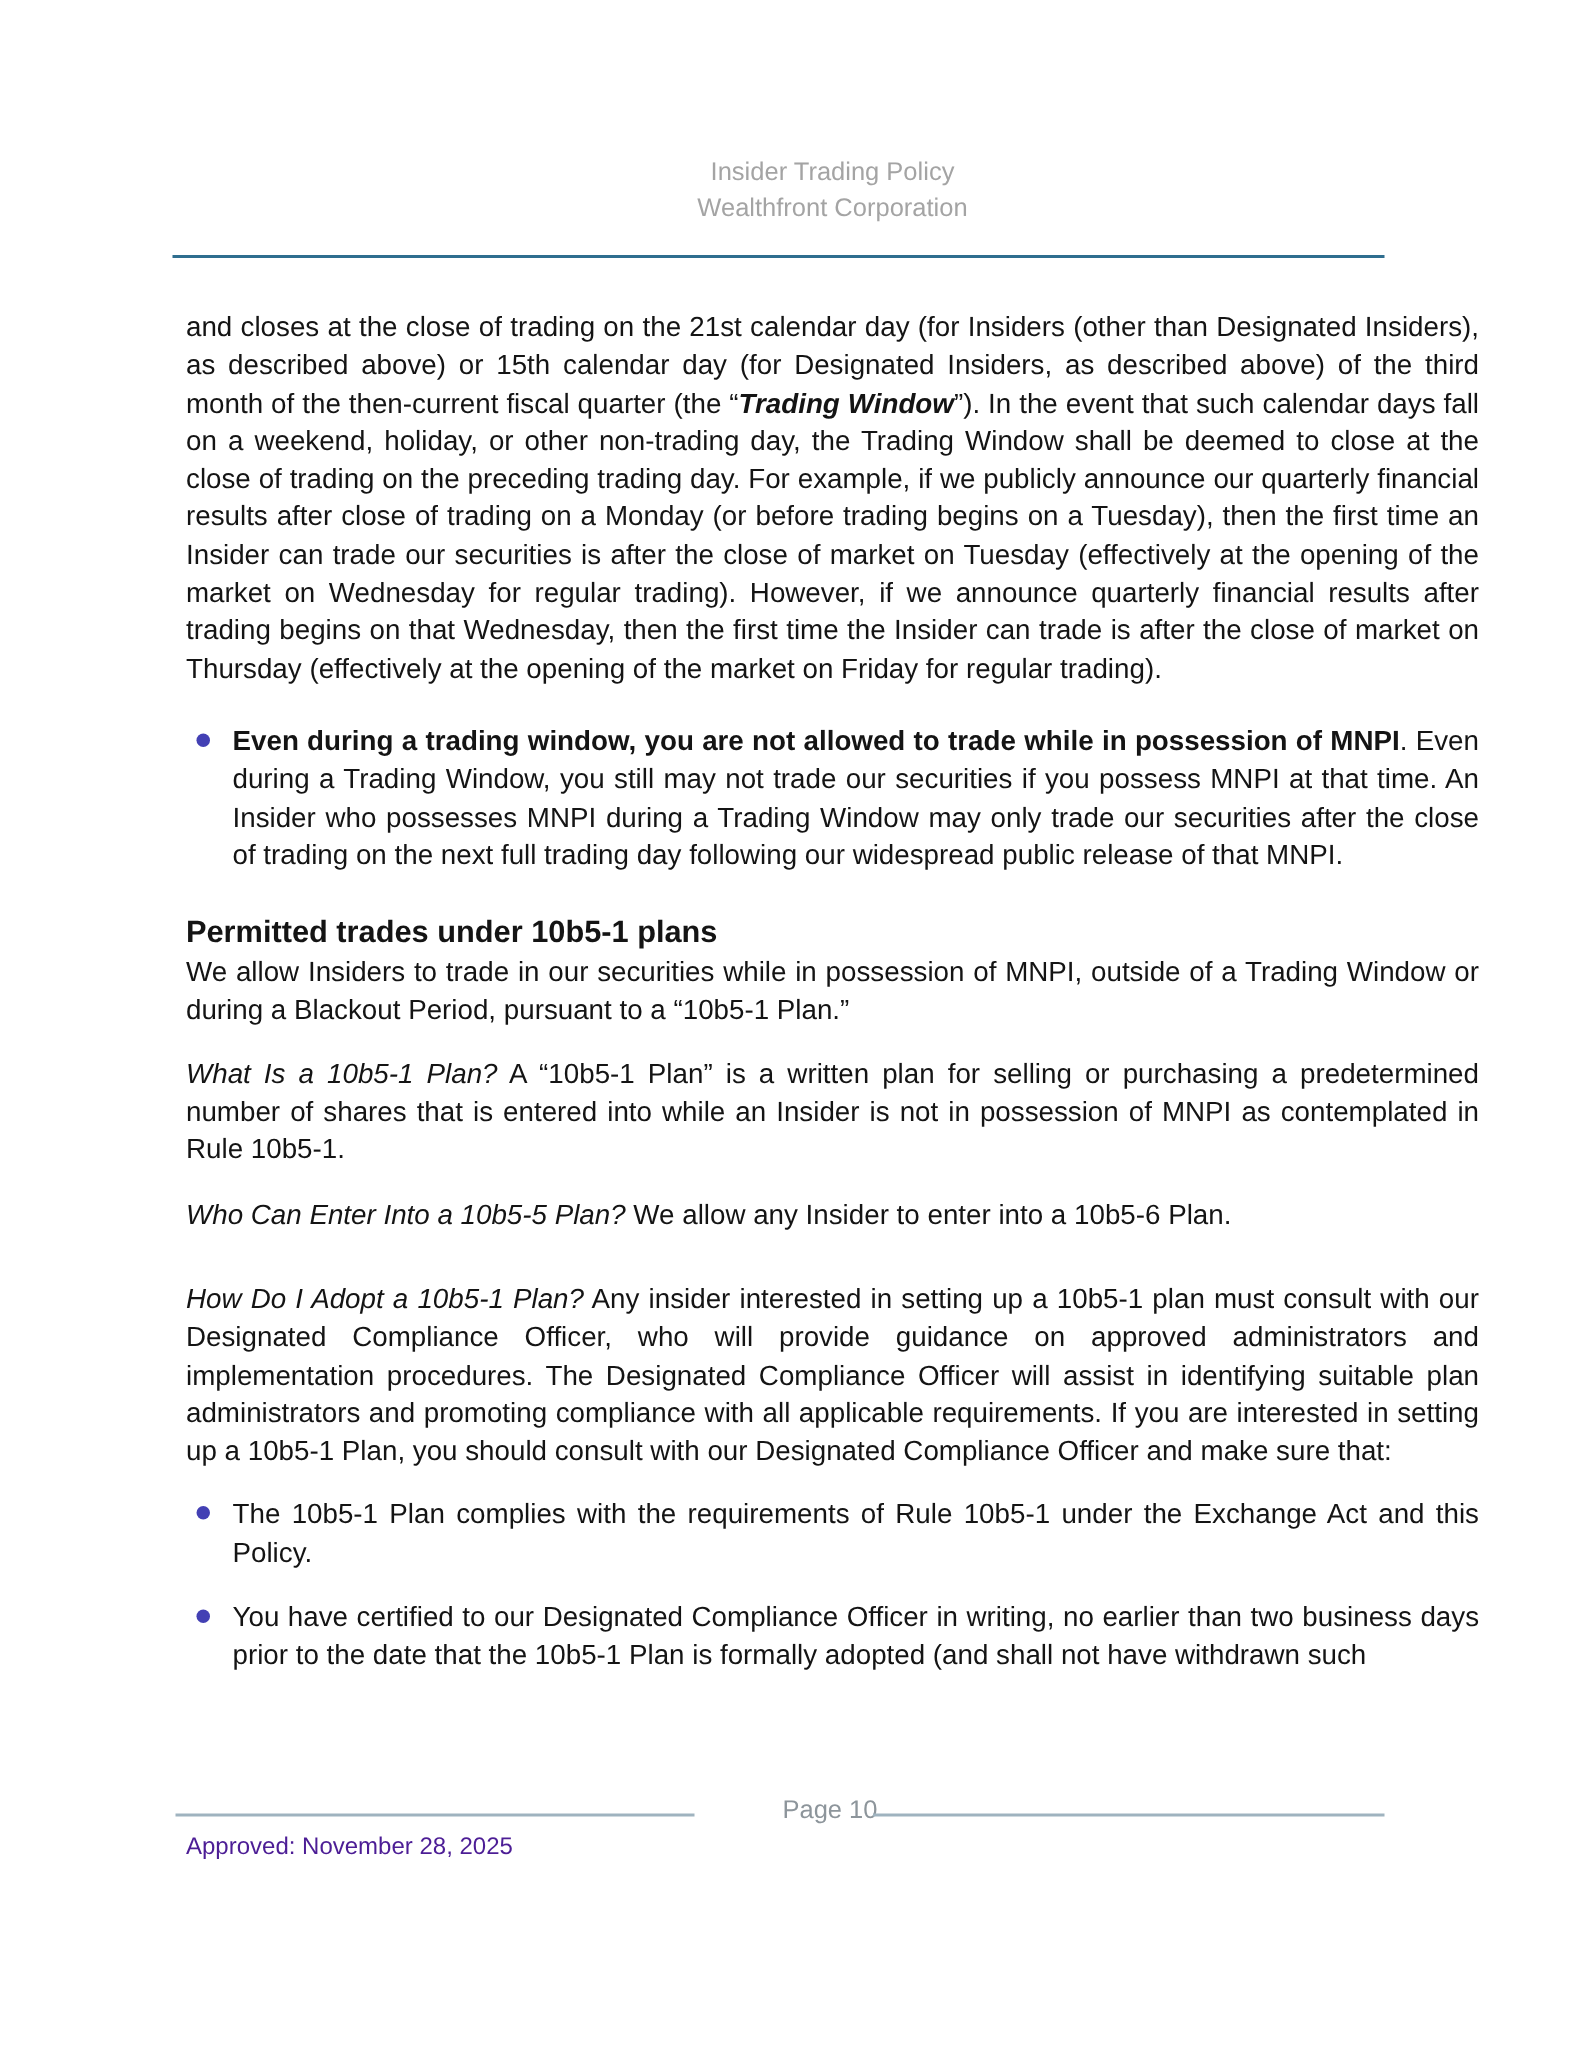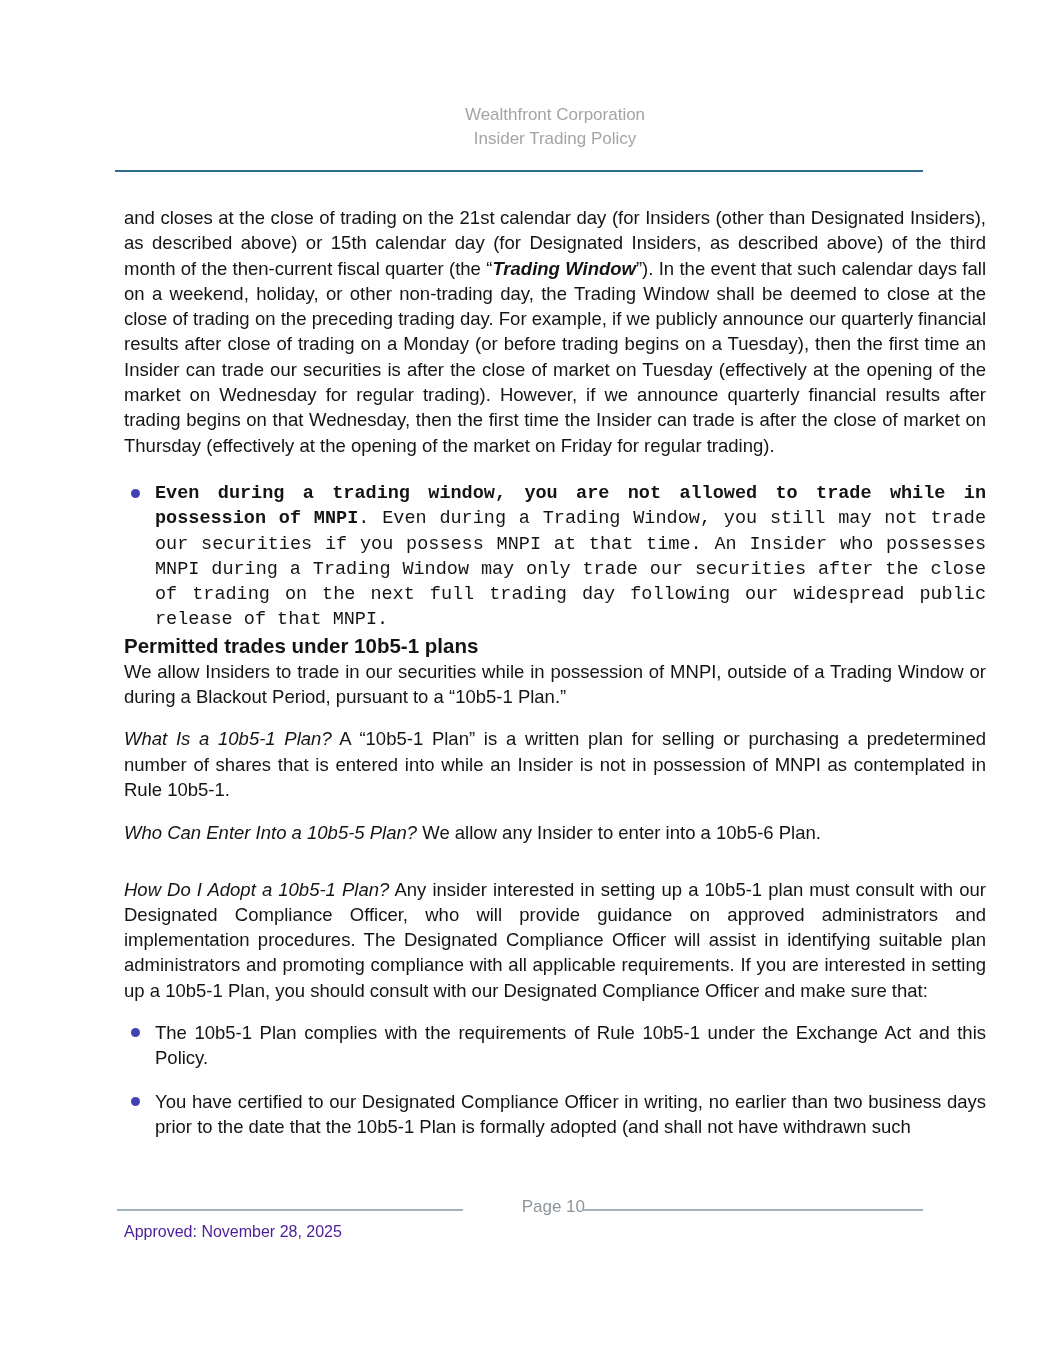--- a/index.html
+++ b/index.html
@@ -21,23 +21,23 @@
     font-size:18.5px;line-height:25.3px;
   }
   .para{ text-align:justify; }
   .indented{ margin-left:31px; }
   .bullet-item{ position:relative; padding-left:31px; text-align:justify; }
   .bullet-dot{
     position:absolute;left:7px;top:8px;width:9px;height:9px;border-radius:50%;
     background:#4340b4;display:block;
   }
   .section-heading{
-    font-weight:bold;font-size:20.5px;line-height:26px;margin-top:0;
+    font-weight:bold;font-size:20.5px;line-height:26px;margin-top:27px;
   }
-  .mt23{margin-top:23px;font-family:Liberation Mono, monospace;} .mt17{margin-top:17px;} .mt18{margin-top:18px;}
+  .mt23{margin-top:23px;} .mt17{margin-top:17px;} .mt18{margin-top:18px;}
   .mt15{margin-top:31px;}
   .bold{font-weight:bold;}
   .italic{font-style:italic;}
   .bold-italic{font-weight:bold;font-style:italic;}
   .footer-line{
     position:absolute;top:1209px;height:2px;background:#9fb3bf;
   }
   .footer-line.left{left:117px;width:346px;}
   .footer-line.right{left:582px;width:341px;}
   .page-label{
@@ -46,22 +46,22 @@
   }
   .approved{
     position:absolute;top:1220px;left:124px;color:#4c1d95;
     font-size:16px;line-height:24px;
   }
 </style>
 </head>
 <body>
 
 <div class="doc-header">
+  <div>Insider Trading Policy</div>
   <div>Wealthfront Corporation</div>
-  <div>Insider Trading Policy</div>
 </div>
 
 <div class="header-rule"></div>
 
 <div class="content">
 
   <p class="para indented" style="margin:0;"><span>and closes at the close of trading on the 21st calendar day (for Insiders (other than Designated Insiders), as described above) or 15th calendar day (for Designated Insiders, as described above) of the third month of the then-current fiscal quarter (the “</span><span class="bold-italic">Trading Window</span><span>”). In the event that such calendar days fall on a weekend, holiday, or other non-trading day, the Trading Window shall be deemed to close at the close of trading on the preceding trading day. For example, if we publicly announce our quarterly financial results after close of trading on a Monday (or before trading begins on a Tuesday), then the first time an Insider can trade our securities is after the close of market on Tuesday (effectively at the opening of the market on Wednesday for regular trading). However, if we announce quarterly financial results after trading begins on that Wednesday, then the first time the Insider can trade is after the close of market on Thursday (effectively at the opening of the market on Friday for regular trading).</span></p>
 
   <div class="bullet-item mt23">
     <span class="bullet-dot"></span>

